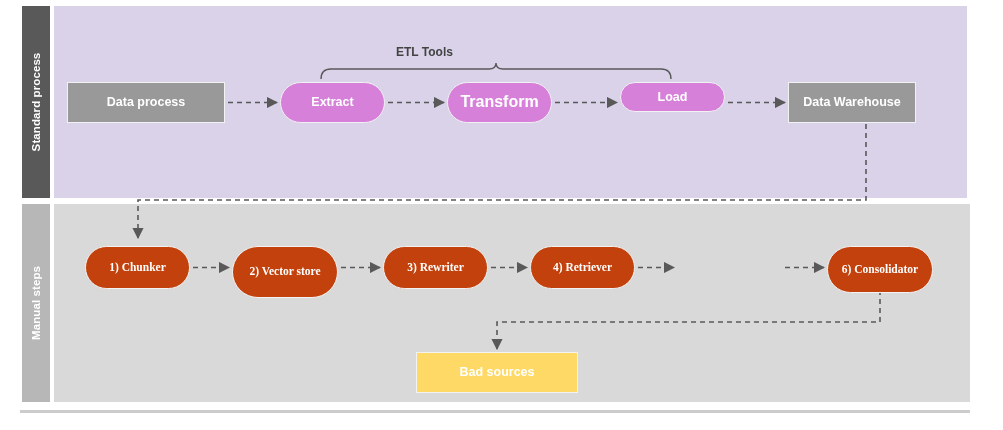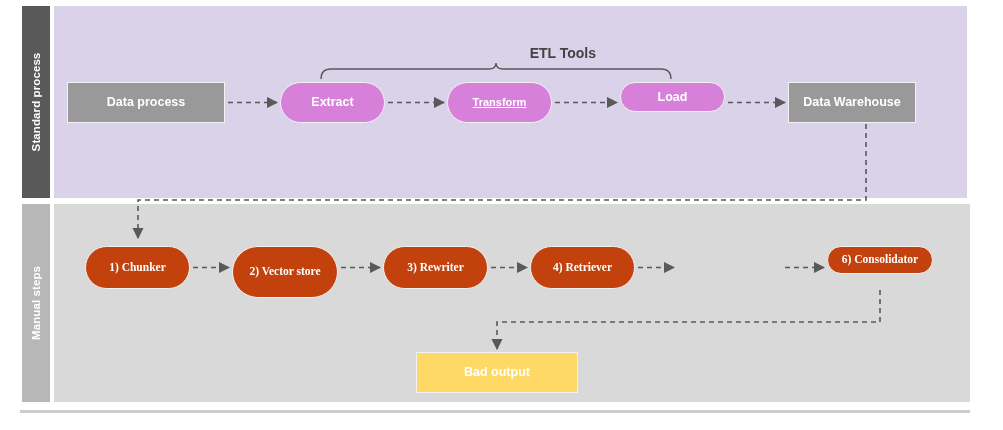--- a/index.html
+++ b/index.html
@@ -71,42 +71,42 @@
   .rect  { border-radius: 0; }
   .pill  { border-radius: 999px; text-align: right; }
 
   .node-gray-dark { background: #999999; }
   .node-magenta   { background: #d680da; }
   .node-gray-mid  { background: #c2410c; font-family: Liberation Serif, serif; }
   .node-yellow    { background: #ffd966; }
 
   #node-data-sources   { left: 67px;  top: 82px;  width: 158px; height: 41px; font-size: 12.5px; }
   #node-extract        { left: 280px; top: 82px;  width: 105px; height: 41px; font-size: 12.5px; }
-  #node-transform      { left: 447px; top: 82px;  width: 105px; height: 41px; font-size: 11px; text-decoration: underline; }
+  #node-transform      { left: 447px; top: 82px;  width: 105px; height: 41px; font-size: 16px; }
   #node-load           { left: 620px; top: 82px;  width: 105px; height: 30px; font-size: 12.5px; }
   #node-data-warehouse { left: 788px; top: 82px;  width: 128px; height: 41px; font-size: 12.5px; }
 
   #node-chunker        { left: 85px;  top: 246px; width: 105px; height: 43px; font-size: 11.5px; }
   #node-vector-store   { left: 232px; top: 246px; width: 106px; height: 52px; font-size: 11.5px; }
   #node-rewriter       { left: 383px; top: 246px; width: 105px; height: 43px; font-size: 11.5px; }
   #node-retriever      { left: 530px; top: 246px; width: 105px; height: 43px; font-size: 11.5px; }
   #node-reranker       { left: 677px; top: 246px; width: 105px; height: 43px; font-size: 11.5px; }
-  #node-consolidator   { left: 827px; top: 246px; width: 106px; height: 28px; font-size: 11.5px; }
+  #node-consolidator   { left: 827px; top: 246px; width: 106px; height: 47px; font-size: 11.5px; }
 
   #node-bad-output     { left: 416px; top: 352px; width: 162px; height: 41px; font-size: 12.5px; }
 
   
   #etl-caption {
     position: absolute;
     left: 396px;
     top: 45px;
     width: 200px;
-    text-align: right;
+    text-align: left;
     color: #434343;
-    font-size: 14px;
+    font-size: 12px;
     font-weight: bold;
   }
 
   
   #edges {
     position: absolute;
     left: 0;
     top: 0;
     width: 1003px;
     height: 430px;
@@ -194,18 +194,18 @@
   <div class="node pill node-gray-mid" id="node-retriever">
     <span>4) Retriever</span>
   </div>
 
 
   <div class="node pill node-gray-mid" id="node-consolidator">
     <span>6) Consolidator</span>
   </div>
 
   <div class="node rect node-yellow" id="node-bad-output">
-    <span>Bad output</span>
+    <span>Bad sources</span>
   </div>
 
   <div id="bottom-rule"></div>
 
 </div>
 
 </body></html>

